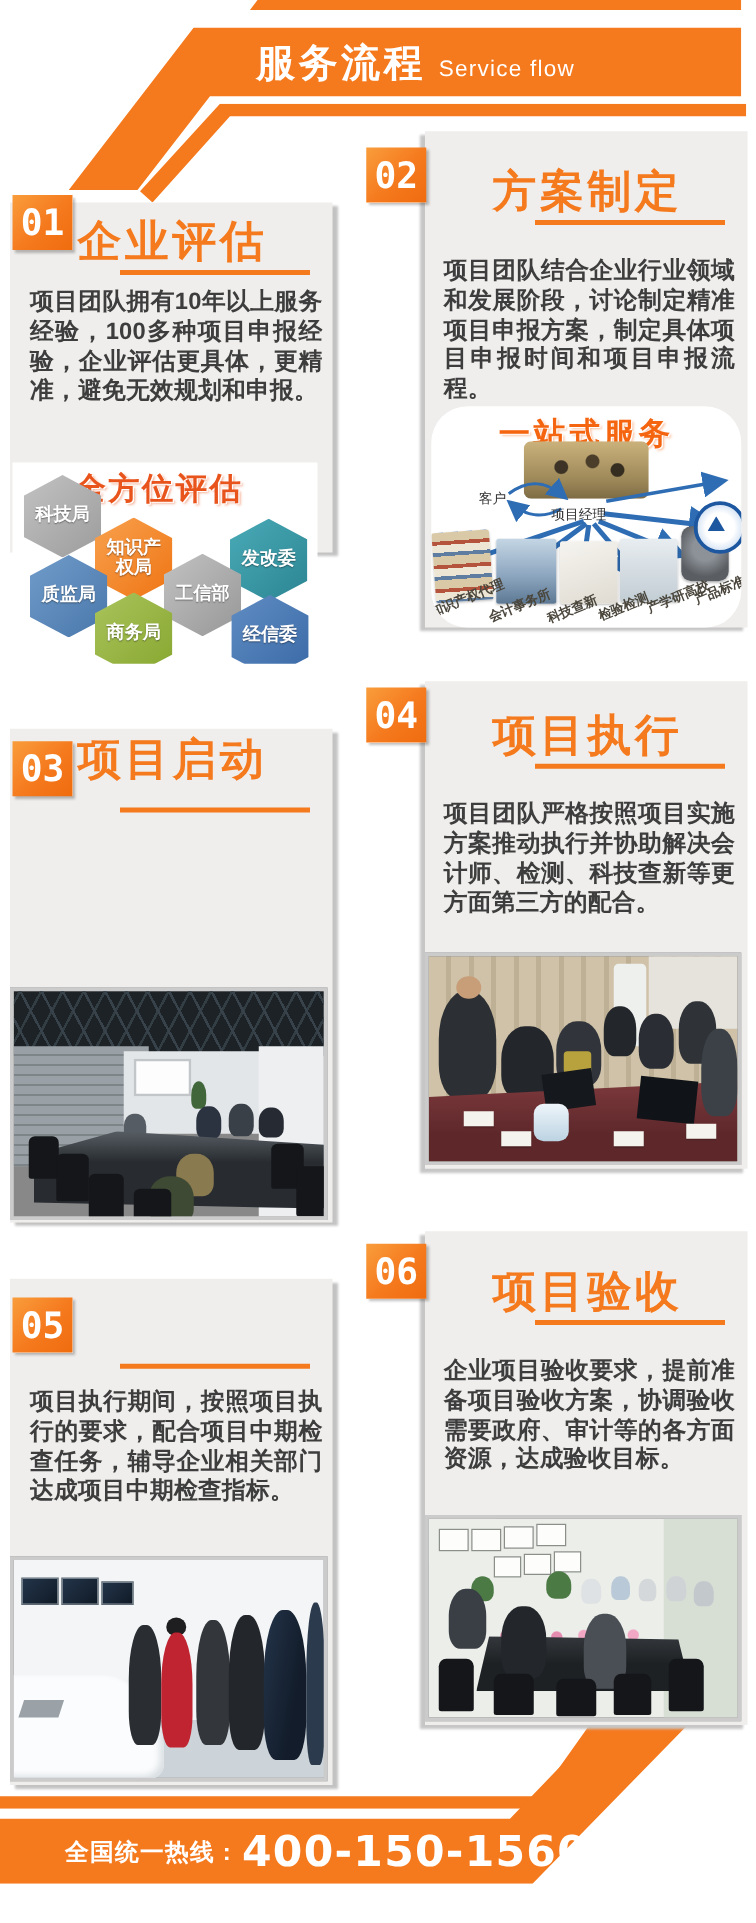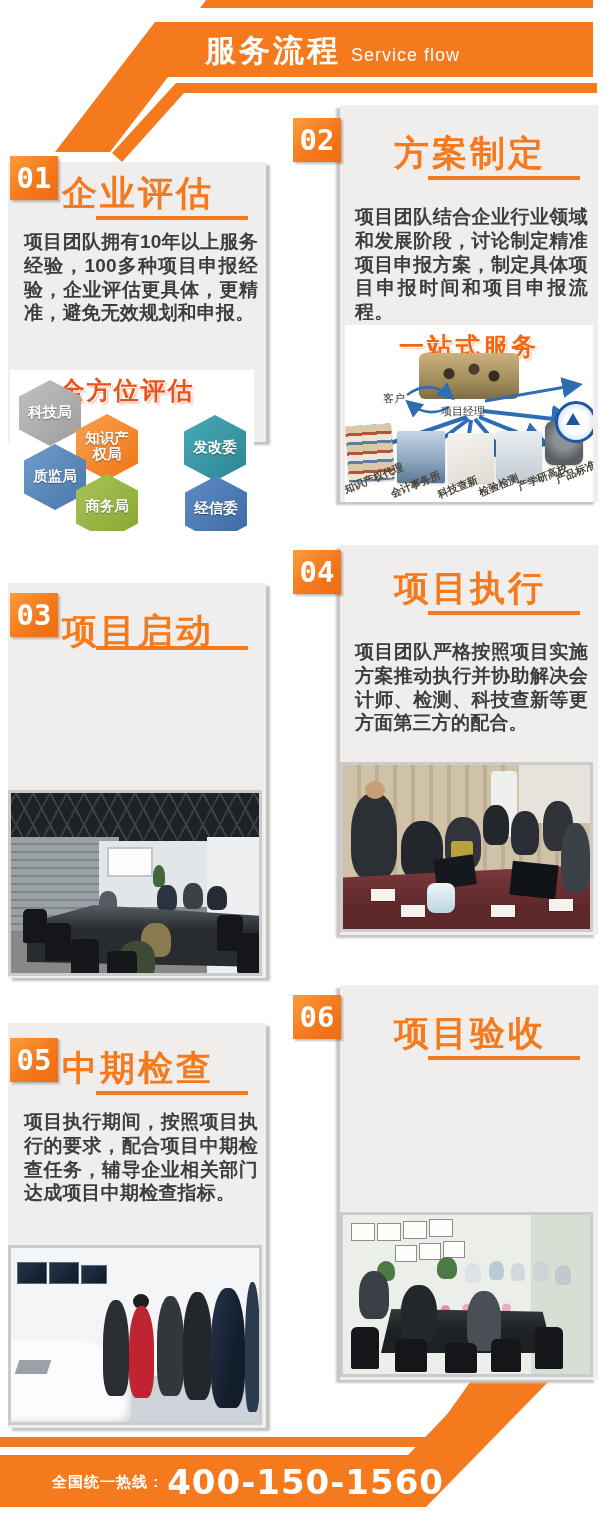--- a/index.html
+++ b/index.html
@@ -12,21 +12,21 @@
   .oshape{position:absolute;left:0;top:0;width:100%;height:100%;background:#f5791d;}
   .h-topstripe{clip-path:polygon(206px 0px,593px 0px,593px 8px,200px 8px);}
   .h-band{clip-path:polygon(155px 22px,593px 22px,593px 77px,168px 77px,110px 152px,55px 152px);}
   .h-thinstripe{clip-path:polygon(176px 83px,597px 83px,597px 93px,184px 93px,122px 162px,112px 153px);}
   .f-thinstripe{clip-path:polygon(0px 64px,432px 64px,487px 5px,473px 5px,424px 74px,0px 74px);}
   .f-band{clip-path:polygon(0px 82px,408px 82px,482px 5px,552px 5px,426px 134px,0px 134px);}
   .h-title{position:absolute;left:205px;top:30px;color:#fff;display:flex;align-items:baseline;white-space:nowrap;}
   .h-title .zh{font-size:31px;font-weight:bold;letter-spacing:3px;}
   .h-title .en{font-size:18px;margin-left:10px;letter-spacing:1px;text-align:center;}
   .f-line{position:absolute;left:52px;top:86px;height:46px;display:flex;align-items:center;color:#fff;white-space:nowrap;}
-  .f-line .lab{font-size:15px;font-weight:bold;letter-spacing:1px;margin-right:8px;}
+  .f-line .lab{font-size:19px;font-weight:bold;letter-spacing:1px;margin-right:8px;}
   .f-line .num{font-size:34px;font-weight:bold;letter-spacing:1px;font-family:"DejaVu Sans",sans-serif;text-align:right;}
   
   .card{position:absolute;width:258px;background:#efeeec;z-index:1;}
   .card.left{left:8px;box-shadow:4px 3px 2px #c2c2c2;}
   .card.right{left:340px;box-shadow:-4px 3px 2px #c6c6c6;}
   .badge{position:absolute;width:48px;height:44px;z-index:3;
          background:linear-gradient(135deg,#f99d3c 0%,#f5791d 55%,#ef6c0e 100%);
          color:#fff;font-weight:bold;font-size:29px;font-family:"DejaVu Sans Mono",monospace;
          display:flex;align-items:center;justify-content:center;box-shadow:2px 2px 2px rgba(0,0,0,.25);}
   .badge.bleft{left:2px;}
@@ -203,35 +203,38 @@
       </div>
     <div class="hex hex2">
         <span class="hexlab">知识产权局</span>
       </div>
     <div class="hex hex3">
         <span class="hexlab">发改委</span>
       </div>
     <div class="hex hex4">
         <span class="hexlab">质监局</span>
       </div>
+    <div class="hex hex5">
+        <span class="hexlab">工信部</span>
+      </div>
     <div class="hex hex6">
         <span class="hexlab">商务局</span>
       </div>
     <div class="hex hex7">
         <span class="hexlab">经信委</span>
       </div>
   </div>
 </div>
 
 <div class="card right" style="top:105px;height:397px;">
   <div class="badge bright" style="top:13px;">02</div>
   <div class="title" style="top:25px;">方案制定</div>
   <div class="underline" style="top:71px;"></div>
   <div class="bodytext" style="top:100px;">项目团队结合企业行业领域和发展阶段，讨论制定精准项目申报方案，制定具体项目申报时间和项目申报流程。</div>
-  <div class="media abs onestop" style="top:220px;">
+  <div class="media abs onestop" style="top:220px;border-radius:29px;">
     <div class="os-title">一站式服务</div>
     <div class="os-photo"></div>
     <svg class="os-arrows" viewBox="0 0 248 177">
       <defs>
         <marker id="ah" markerWidth="7" markerHeight="7" refX="5" refY="3.5" orient="auto">
           <path d="M0,0 L7,3.5 L0,7 z" fill="#2e6db4"></path>
         </marker>
       </defs>
       <path d="M62,70 C78,58 92,60 106,72" stroke="#2e6db4" stroke-width="2.5" fill="none" marker-end="url(#ah)"></path>
       <path d="M104,82 C90,90 76,88 64,78" stroke="#2e6db4" stroke-width="2.5" fill="none" marker-end="url(#ah)"></path>
@@ -255,21 +258,21 @@
     <div class="os-svc svc2">会计事务所</div>
     <div class="os-svc svc3">科技查新</div>
     <div class="os-svc svc4">检验检测</div>
     <div class="os-svc svc5">产学研高校</div>
     <div class="os-svc svc6">产品标准备案</div>
   </div>
 </div>
 
 <div class="card left" style="top:583px;height:395px;">
   <div class="badge bleft" style="top:10px;">03</div>
-  <div class="title" style="top:1px;margin-top:24px;">项目启动</div>
+  <div class="title" style="top:1px;">项目启动</div>
   <div class="underline" style="top:63px;"></div>
   <div class="media photo" style="left:0;top:207px;width:248px;height:180px;">
     <div class="sc s3-ceil abs"></div>
     <div class="sc s3-brick abs"></div>
     <div class="sc s3-back abs"></div>
     <div class="sc s3-right abs"></div>
     <div class="sc s3-board abs"></div>
     <div class="sc s3-plant abs"></div>
     <div class="sc s3-p s3-p1 abs"></div>
     <div class="sc s3-p s3-p2 abs"></div>
@@ -311,21 +314,20 @@
     <div class="sc s4-hum abs"></div>
     <div class="s4-paper" style="left:28px;top:124px;"></div>
     <div class="s4-paper" style="left:58px;top:140px;"></div>
     <div class="s4-paper" style="left:148px;top:140px;"></div>
     <div class="s4-paper" style="left:206px;top:134px;"></div>
   </div>
 </div>
 
 <div class="card left" style="top:1023px;height:405px;">
   <div class="badge bleft" style="top:15px;">05</div>
-  <div class="title" style="top:22px;">中期检查</div>
   <div class="underline" style="top:68px;"></div>
   <div class="bodytext" style="top:87px;">项目执行期间，按照项目执行的要求，配合项目中期检查任务，辅导企业相关部门达成项目中期检查指标。</div>
   <div class="media photo" style="left:0;top:222px;width:248px;height:174px;">
     <div class="sc s5-bg abs"></div>
     <div class="sc s5-floor abs"></div>
     <div class="s5-scr s5-s1"></div>
     <div class="s5-scr s5-s2"></div>
     <div class="s5-scr s5-s3"></div>
     <div class="sc s5-counter abs"></div>
     <div class="sc s5-pad abs"></div>
@@ -336,20 +338,21 @@
     <div class="sc s5-p s5-p4 abs"></div>
     <div class="sc s5-p s5-p5 abs"></div>
     <div class="sc s5-p s5-p6 abs"></div>
   </div>
 </div>
 
 <div class="card right" style="top:985px;height:395px;">
   <div class="badge bright" style="top:10px;">06</div>
   <div class="title" style="top:25px;">项目验收</div>
   <div class="underline" style="top:71px;"></div>
+  <div class="bodytext" style="top:100px;">企业项目验收要求，提前准备项目验收方案，协调验收需要政府、审计等的各方面资源，达成验收目标。</div>
   <div class="media photo" style="left:0;top:227px;width:247px;height:159px;">
     <div class="sc s6-wall abs"></div>
     <div class="sc s6-rwall abs"></div>
     <div class="s6-cert" style="left:8px;top:8px;width:22px;height:16px;"></div>
     <div class="s6-cert" style="left:34px;top:8px;width:22px;height:16px;"></div>
     <div class="s6-cert" style="left:60px;top:6px;width:22px;height:16px;"></div>
     <div class="s6-cert" style="left:86px;top:4px;width:22px;height:16px;"></div>
     <div class="s6-cert" style="left:52px;top:30px;width:20px;height:15px;"></div>
     <div class="s6-cert" style="left:76px;top:28px;width:20px;height:15px;"></div>
     <div class="s6-cert" style="left:100px;top:26px;width:20px;height:15px;"></div>

